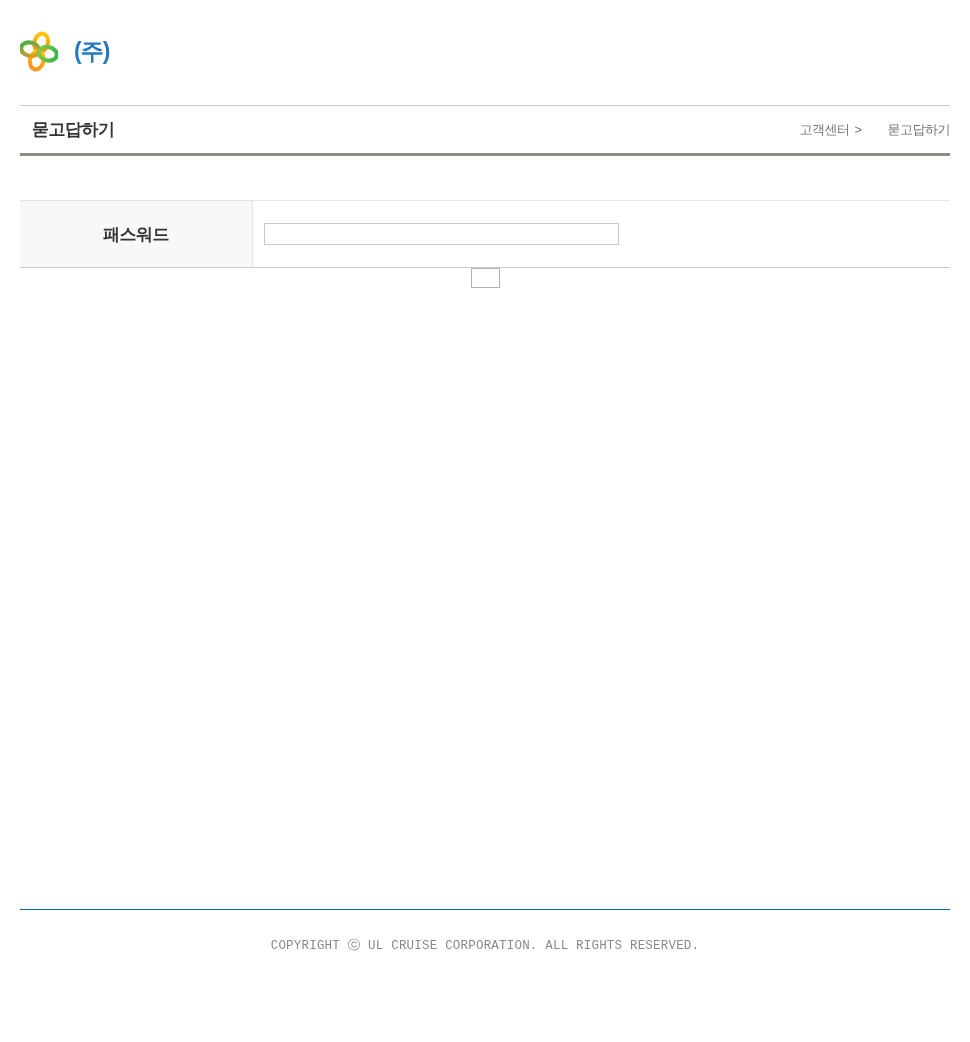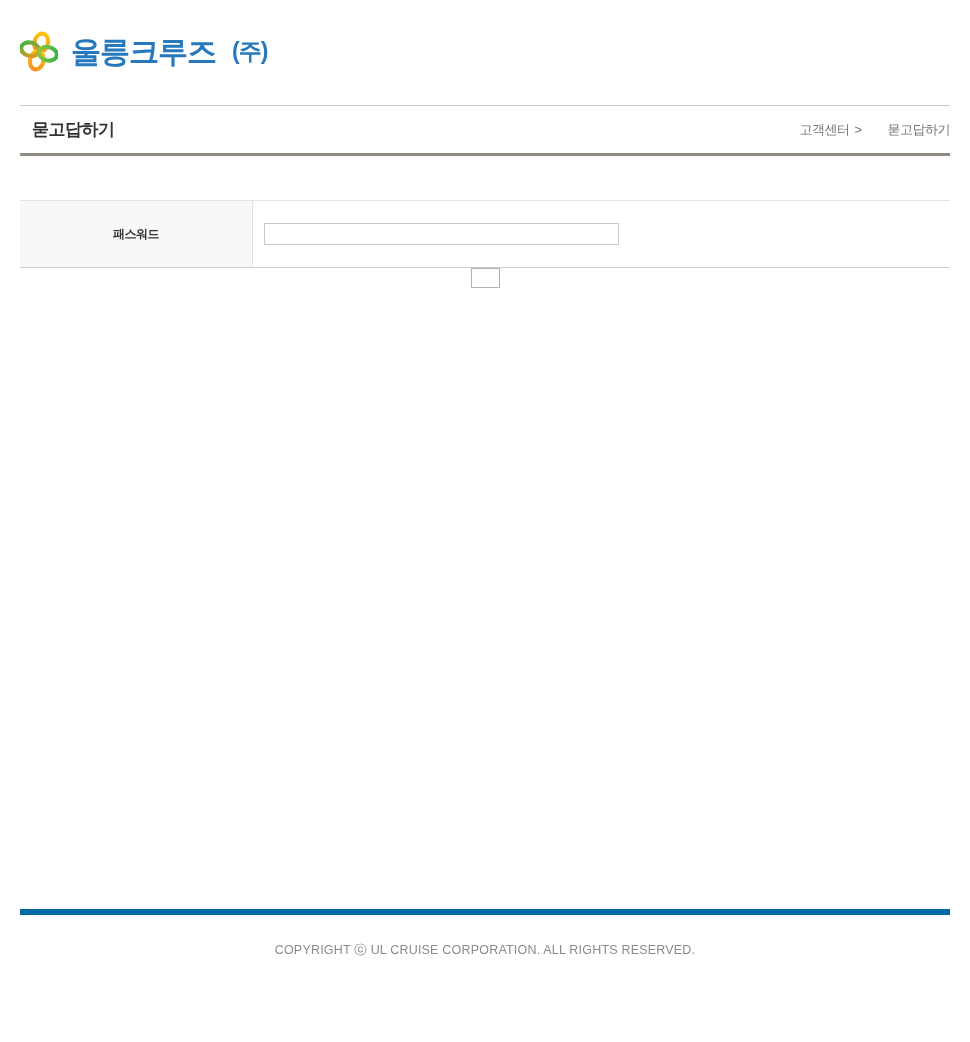--- a/index.html
+++ b/index.html
@@ -81,21 +81,21 @@
   }
   .label-cell {
     width: 233px;
     background: #f8f8f8;
     border-right: 1px solid #e3e3e3;
     display: flex;
     align-items: center;
     justify-content: center;
   }
   .field-label {
-    font-size: 12px;
+    font-size: 17px;
     font-weight: bold;
     color: #333333;
     letter-spacing: -0.5px;
   }
   .input-cell {
     flex: 1;
     background: #ffffff;
     display: flex;
     align-items: center;
     padding-left: 11px;
@@ -122,21 +122,22 @@
     background: #ffffff;
     cursor: pointer;
     padding: 0;
     font-size: 10px;
     color: #666;
   }
 
   
   .footer {
     margin-top: 621px;
-    border-top: 6px solid #0369a1;
+    border-top: 1px solid #0369a1;
+    font-family: Liberation Mono, monospace;
   }
   .copyright {
     padding-top: 27px;
     text-align: center;
     font-size: 12.5px;
     color: #8a8a8a;
     letter-spacing: 0.2px;
   }
 </style>
 </head>
@@ -165,21 +166,20 @@
           </linearGradient>
         </defs>
         <g transform="rotate(14 24 26)" fill="none" stroke-width="5.2" stroke-linecap="round">
           <ellipse cx="24" cy="14.5" rx="8.5" ry="11.5" stroke="url(#gTop)"></ellipse>
           <ellipse cx="24" cy="37.5" rx="8.5" ry="11.5" stroke="url(#gBottom)"></ellipse>
           <ellipse cx="12.5" cy="26" rx="11.5" ry="8.5" stroke="url(#gLeft)"></ellipse>
           <ellipse cx="35.5" cy="26" rx="11.5" ry="8.5" stroke="url(#gRight)"></ellipse>
         </g>
       </svg>
     </span>
-    <span class="logo-text">울릉크루즈</span>
     <span class="logo-suffix">(주)</span>
   </a>
 </div>
 
 <div class="inner title-bar">
   <h1 class="page-title">묻고답하기</h1>
   <nav class="breadcrumb">
     <a class="crumb crumb-parent">고객센터</a>
     <span class="crumb crumb-sep">&gt;</span>
     <span class="crumb crumb-current">묻고답하기</span>

